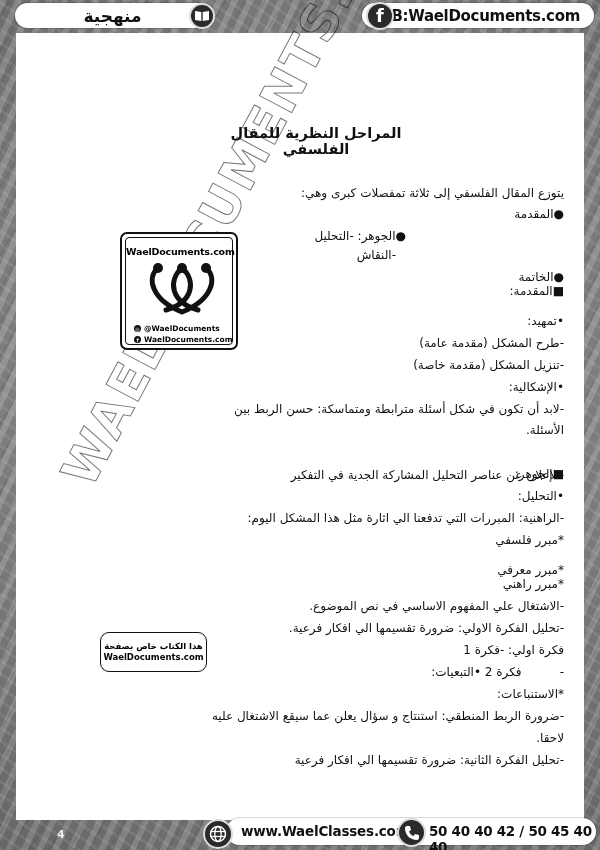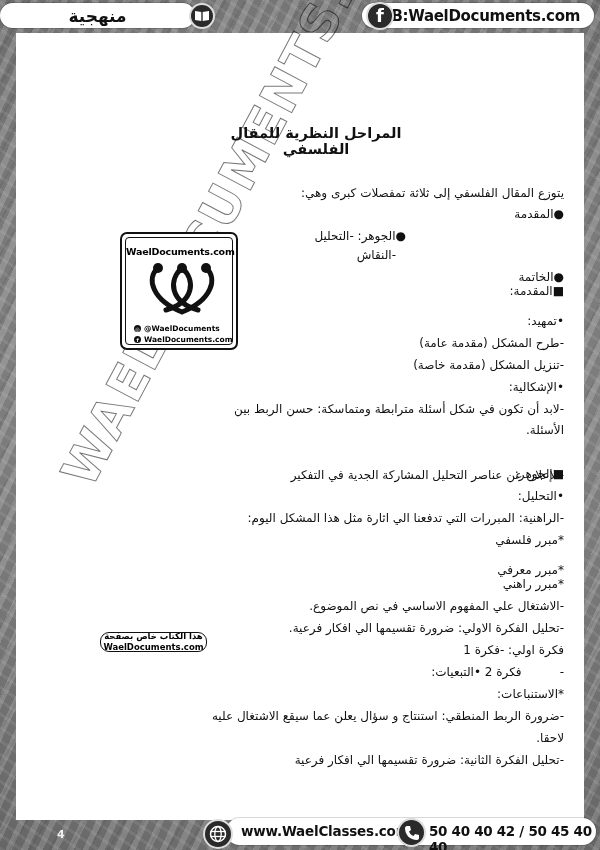--- a/index.html
+++ b/index.html
@@ -15,21 +15,21 @@
     background:
       repeating-linear-gradient(35deg, rgba(255,255,255,0.08) 0 3px, transparent 3px 11px),
       repeating-linear-gradient(-60deg, rgba(0,0,0,0.07) 0 2px, transparent 2px 17px);
   }
   
   .pill {
     position: absolute; background: #fff; border-radius: 14px;
     display: flex; align-items: center; height: 25px;
     box-shadow: 0 0 0 1px rgba(0,0,0,0.15);
   }
-  .pill-left { left: 0; top: 3px; width: 195px; justify-content: center; }
+  .pill-left { left: 15px; top: 3px; width: 195px; justify-content: center; }
   .pill-right { left: 362px; top: 3px; width: 232px; justify-content: flex-end; padding-right: 14px; box-sizing: border-box; }
   .pill-text-ar { font-family: "DejaVu Sans", sans-serif; font-weight: bold; font-size: 17px; color: #111; direction: rtl; }
   .pill-text-en { font-family: "DejaVu Sans", sans-serif; font-weight: bold; font-size: 15px; color: #111; letter-spacing: -0.3px; }
   .round-icon {
     position: absolute; width: 26px; height: 26px; border-radius: 50%;
     background: #2a2a2a; border: 2px solid #ddd; display: flex; align-items: center; justify-content: center;
     box-sizing: border-box;
   }
   .icon-book { left: 189px; top: 3px; }
   .icon-fb { left: 366px; top: 2px; width: 28px; height: 28px; }
@@ -70,21 +70,21 @@
     width: 100%; height: 100%; border: 1.5px solid #111; border-radius: 4px; box-sizing: border-box;
     position: relative;
   }
   .logo-site { position: absolute; top: 8px; left: 0; right: 0; text-align: center; font-weight: bold; font-size: 9.5px; letter-spacing: -0.2px; }
   .logo-mark { position: absolute; top: 22px; left: 20px; }
   .logo-social { position: absolute; left: 8px; font-size: 7.5px; font-weight: bold; display: flex; align-items: center; gap: 3px; }
   .logo-social .dot { width: 7px; height: 7px; border-radius: 50%; background: #111; color: #fff; font-size: 5px; display:flex; align-items:center; justify-content:center; }
 
   
   .stamp {
-    position: absolute; left: 85px; top: 599px; width: 107px; height: 20px;
+    position: absolute; left: 85px; top: 599px; width: 107px; height: 40px;
     border: 1.5px solid #111; border-radius: 9px; box-sizing: border-box;
     display: flex; flex-direction: column; align-items: center; justify-content: center;
     font-weight: bold; line-height: 11px;
   }
   .stamp .ar { font-size: 8.5px; direction: rtl; }
   .stamp .en { font-size: 8.5px; }
 
   
   .footer-pill {
     position: absolute; left: 226px; top: 818px; width: 370px; height: 27px;

